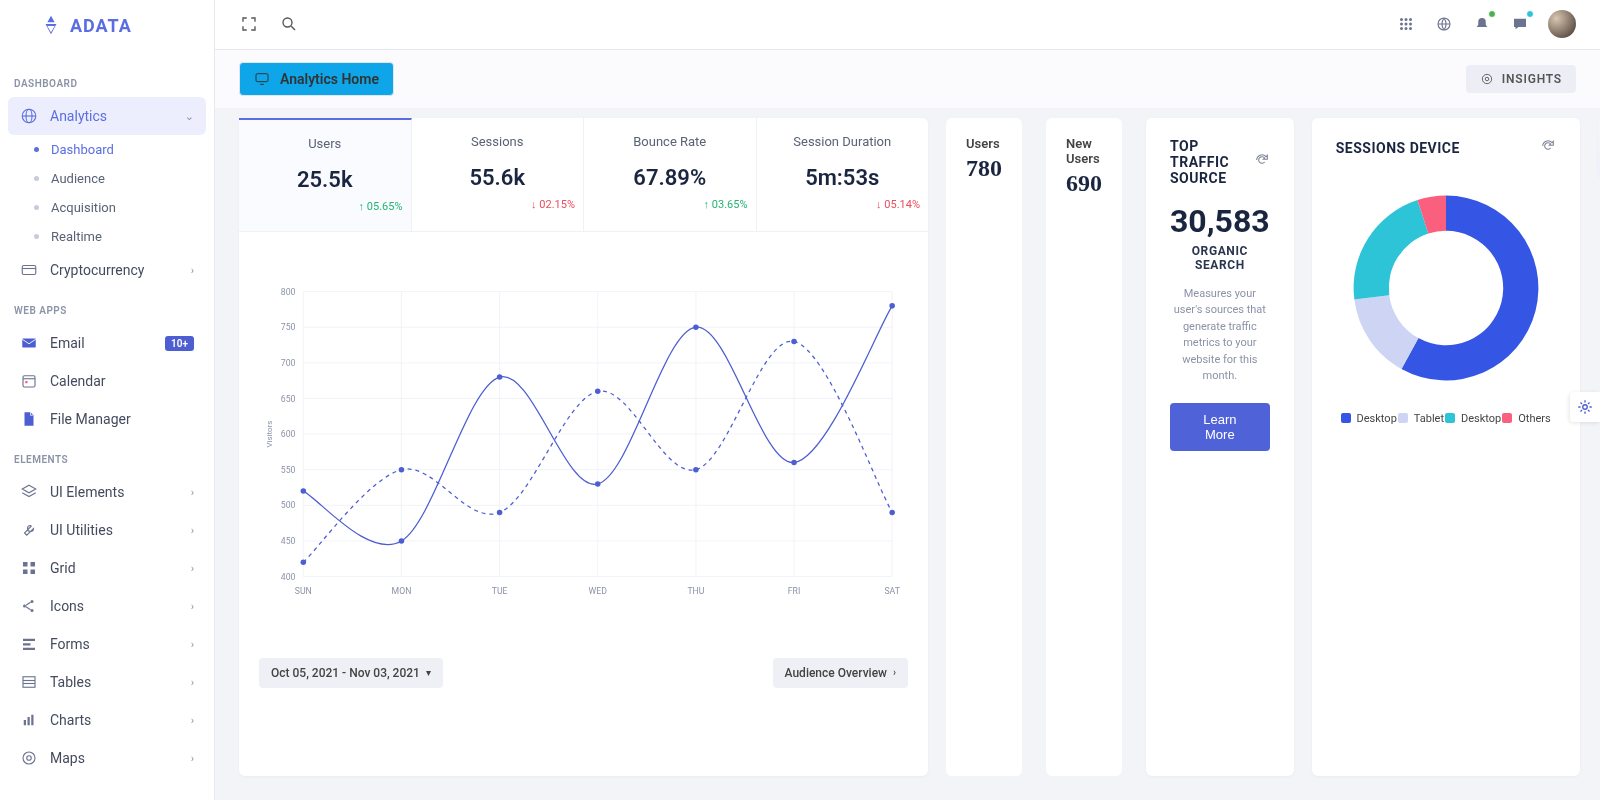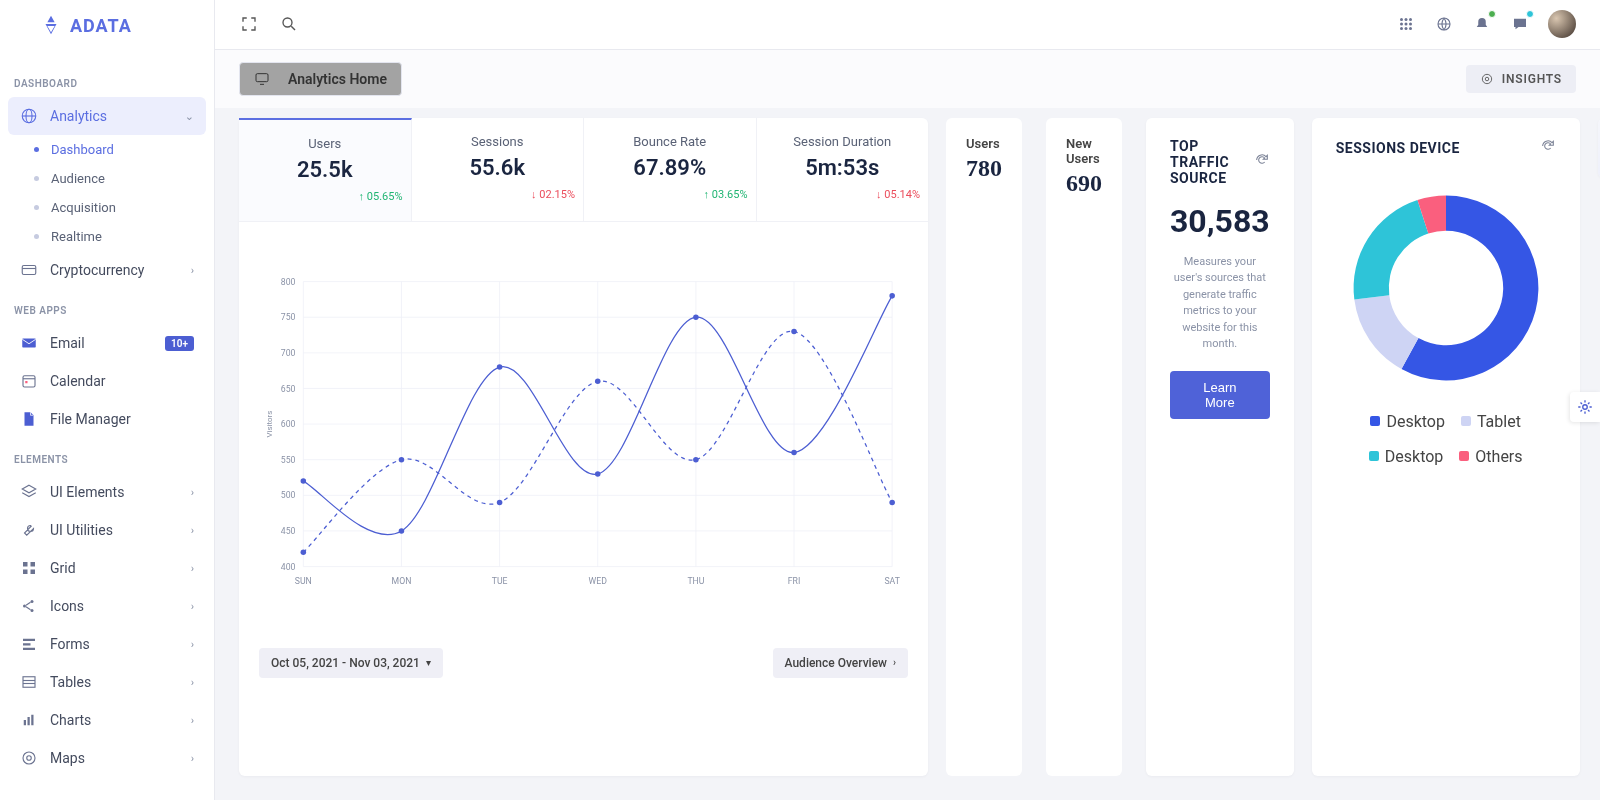--- a/index.html
+++ b/index.html
@@ -23,33 +23,33 @@
 
 .main { flex: 1; display: flex; flex-direction: column; }
 .topbar { height: 50px; background: #fff; border-bottom: 1px solid #e8e9ef; display: flex; align-items: center; padding: 0 24px; gap: 20px; }
 .topbar .left-icons { display: flex; gap: 20px; color: #555; }
 .topbar .right-icons { margin-left: auto; display: flex; gap: 18px; align-items: center; color: #5a6276; }
 .icon-btn { width: 20px; height: 20px; cursor: pointer; position: relative; display: inline-flex; align-items: center; justify-content: center; }
 .ibadge { position: absolute; top: -4px; right: -4px; width: 8px; height: 8px; background: #4caf50; border-radius: 50%; border: 1px solid #fff; }
 .avatar { width: 28px; height: 28px; border-radius: 50%; background: radial-gradient(circle at 30% 30%, #d9c6b0, #3b2f28); cursor: pointer; }
 
 .pagebar { display: flex; align-items: center; padding: 12px 24px; background: #fbfbfd; }
-.page-title { display: flex; align-items: flex-start; gap: 18px; border: 1px solid #e3e5ef; background: #a3a3a3; padding: 8px 14px; border-radius: 4px; font-size: 14px; color: #333; font-weight: 600; }
+.page-title { display: flex; align-items: flex-start; gap: 10px; border: 1px solid #e3e5ef; background: #0ea5e9; padding: 8px 14px; border-radius: 4px; font-size: 14px; color: #333; font-weight: 600; }
 .insights-btn { margin-left: auto; display: flex; align-items: center; gap: 8px; background: #edeef5; padding: 7px 14px; border-radius: 4px; font-size: 12px; letter-spacing: 0.8px; color: #555; cursor: pointer; font-weight: 600; }
 
 .content { padding: 10px 24px 24px; display: grid; grid-template-columns: 1fr 430px; gap: 24px; overflow: auto; height: calc(100% - 50px - 56px); }
 .left-col, .right-col { display: flex; flex-direction: row; gap: 18px; }
 
 .card { background: #fff; border-radius: 6px; box-shadow: 0 1px 3px rgba(10, 30, 60, 0.04); }
 .metric-row { display: flex; border-bottom: 1px solid #f0f1f6; }
 .metric { flex: 1; text-align: center; padding: 16px 8px 18px; border-right: 1px solid #f0f1f6; cursor: pointer; }
 .metric:last-child { border-right: none; }
 .metric.active { background: #fafbfe; border-top: 2px solid #5b6ee1; }
 .metric .label { font-size: 13px; color: #5a6276; }
-.metric .value { font-size: 22px; font-weight: 600; color: #1a2540; margin-top: 6px; }
+.metric .value { font-size: 22px; font-weight: 600; color: #1a2540; margin-top: 16px; }
 .metric .delta { font-size: 11px; margin-top: 8px; text-align: right; }
 .delta.up { color: #21b573; }
 .delta.down { color: #eb4d5c; }
 
 .chart-wrap { padding: 10px 20px 16px 20px; position: relative; }
 .chart-svg { width: 100%; height: 400px; display: block; }
 .chart-footer { display: flex; align-items: center; padding: 0 20px 20px; gap: 12px; }
 .pill { background: #efeff6; font-size: 12px; padding: 8px 12px; border-radius: 4px; color: #444; cursor: pointer; display: flex; align-items: center; gap: 6px; font-weight: 500; }
 .pill .caret { font-size: 10px; }
 .pill.right { margin-left: auto; }
@@ -63,21 +63,21 @@
 .side-head { display: flex; align-items: center; justify-content: space-between; }
 .side-title { font-size: 14px; font-weight: 700; letter-spacing: 0.5px; color: #1a2540; }
 .refresh { cursor: pointer; color: #7b8296; }
 .big-num { font-size: 32px; font-weight: 700; text-align: center; margin-top: 16px; color: #1a2540; }
 .big-sub { font-size: 12px; text-align: center; letter-spacing: 0.6px; font-weight: 700; margin-top: 4px; color: #2a3550; }
 .desc { font-size: 11px; color: #8b93a7; text-align: center; margin-top: 14px; line-height: 1.5; }
 .learn-btn { display: block; margin: 18px auto 4px; background: #4f62d8; color: #fff; border: none; padding: 9px 18px; border-radius: 4px; font-size: 13px; cursor: pointer; }
 
 .donut-wrap { display: flex; flex-direction: column; align-items: center; }
 .donut-svg { width: 220px; height: 220px; margin-top: 20px; }
-.legend { display: flex; flex-wrap: wrap; justify-content: center; gap: 16px; font-size: 16px; color: #444; margin-top: 14px; }
+.legend { display: flex; flex-wrap: wrap; justify-content: center; gap: 1px; font-size: 11px; color: #444; margin-top: 14px; }
 .legend-item { display: flex; align-items: center; gap: 6px; }
 .legend-sw { width: 10px; height: 10px; border-radius: 2px; }
 
 .map-card { position: relative; height: 60px; padding: 12px; }
 .map-btns { position: absolute; top: 10px; left: 10px; display: flex; flex-direction: column; gap: 4px; }
 .map-btn { width: 18px; height: 18px; background: #e9ebf6; color: #4c5ed2; font-size: 12px; display: flex; align-items: center; justify-content: center; border-radius: 3px; cursor: pointer; }
 
 .yaxis-label { font-size: 10px; fill: #8b93a7; }
 .axis-text { font-size: 11px; fill: #8b93a7; }
 .gridline { stroke: #eef0f7; stroke-width: 1; }
@@ -434,20 +434,21 @@
 
       <div class="right-col">
         <div class="card side-card">
           <div class="side-head">
             <div class="side-title">TOP TRAFFIC SOURCE</div>
             <span class="refresh"><svg viewBox="0 0 24 24" width="16" height="16">
                   <path d="M4 12a8 8 0 0114-5l2-2v6h-6l2-2a5 5 0 100 6" fill="none" stroke="#7b8296" stroke-width="1.6"></path>
                 </svg></span>
           </div>
           <div class="big-num">30,583</div>
+          <div class="big-sub">ORGANIC SEARCH</div>
           <div class="desc">Measures your user's sources that generate traffic metrics to your website for this month.</div>
           <button class="learn-btn">Learn More</button>
         </div>
 
         <div class="card side-card">
           <div class="side-head">
             <div class="side-title">SESSIONS DEVICE</div>
             <span class="refresh"><svg viewBox="0 0 24 24" width="16" height="16">
                   <path d="M4 12a8 8 0 0114-5l2-2v6h-6l2-2a5 5 0 100 6" fill="none" stroke="#7b8296" stroke-width="1.6"></path>
                 </svg></span>

